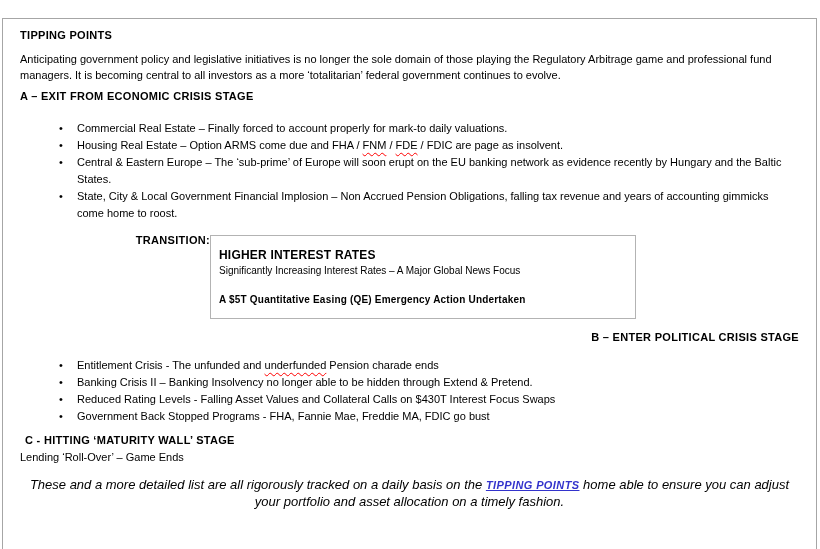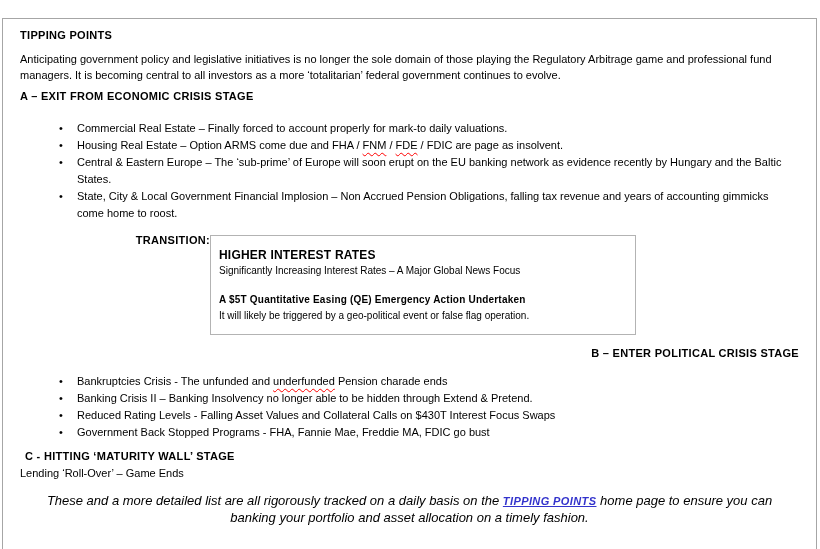--- a/index.html
+++ b/index.html
@@ -92,32 +92,31 @@
       <li><span>State, City &amp; Local Government Financial Implosion – Non Accrued Pension Obligations, falling tax revenue and years of accounting gimmicks come home to roost.</span></li>
     </ul>
 
   <div class="transition-row">
     <div class="heading transition-label">TRANSITION:</div>
     <div class="transition-box">
       <div class="box-title">HIGHER INTEREST RATES</div>
       <div class="box-italic">Significantly Increasing Interest Rates – A Major Global News Focus</div>
       <div class="box-gap"></div>
       <div class="box-head2">A $5T Quantitative Easing (QE) Emergency Action Undertaken</div>
-      <div class="box-italic">It will likely be triggered by a geo-political event or false flag operation.</div>
     </div>
   </div>
 
   <div class="heading b-heading">B – ENTER POLITICAL CRISIS STAGE</div>
 
   <ul class="bullets b">
-      <li><span>Bankruptcies Crisis -  The unfunded and </span><span class="spell">underfunded</span><span> Pension charade ends</span></li>
+      <li><span>Entitlement Crisis -  The unfunded and </span><span class="spell">underfunded</span><span> Pension charade ends</span></li>
       <li><span>Banking Crisis II – Banking Insolvency no longer able to be hidden through Extend &amp; Pretend.</span></li>
       <li><span>Reduced Rating Levels  - Falling Asset Values and Collateral Calls on $430T Interest Focus Swaps</span></li>
       <li><span>Government Back Stopped Programs -  FHA, Fannie Mae, Freddie MA, FDIC go bust</span></li>
     </ul>
 
   <div class="heading c-heading">C - HITTING ‘MATURITY WALL’ STAGE</div>
 
   <p class="c-body">Lending ‘Roll-Over’ – Game Ends</p>
 
-  <p class="footer"><span>These and a more detailed list are all rigorously tracked on a daily basis on the </span><a class="tp-link" href="#">TIPPING POINTS</a><span> home page to ensure you can banking your portfolio and asset allocation on a timely fashion.</span></p>
+  <p class="footer"><span>These and a more detailed list are all rigorously tracked on a daily basis on the </span><a class="tp-link" href="#">TIPPING POINTS</a><span> home able to ensure you can adjust your portfolio and asset allocation on a timely fashion.</span></p>
 
 </div>
 
 </body></html>

